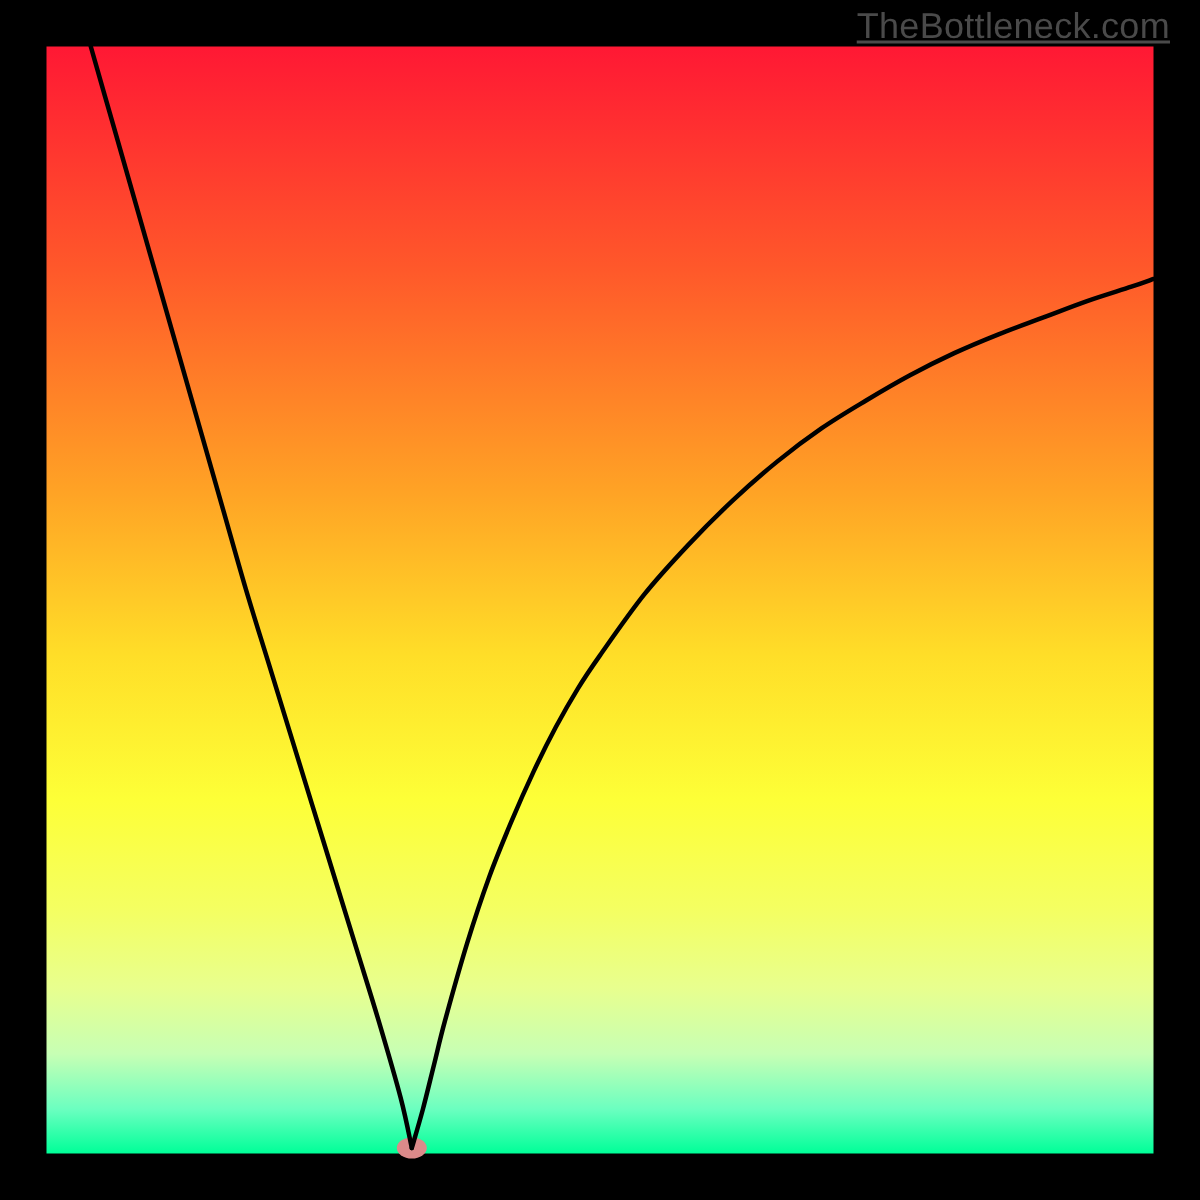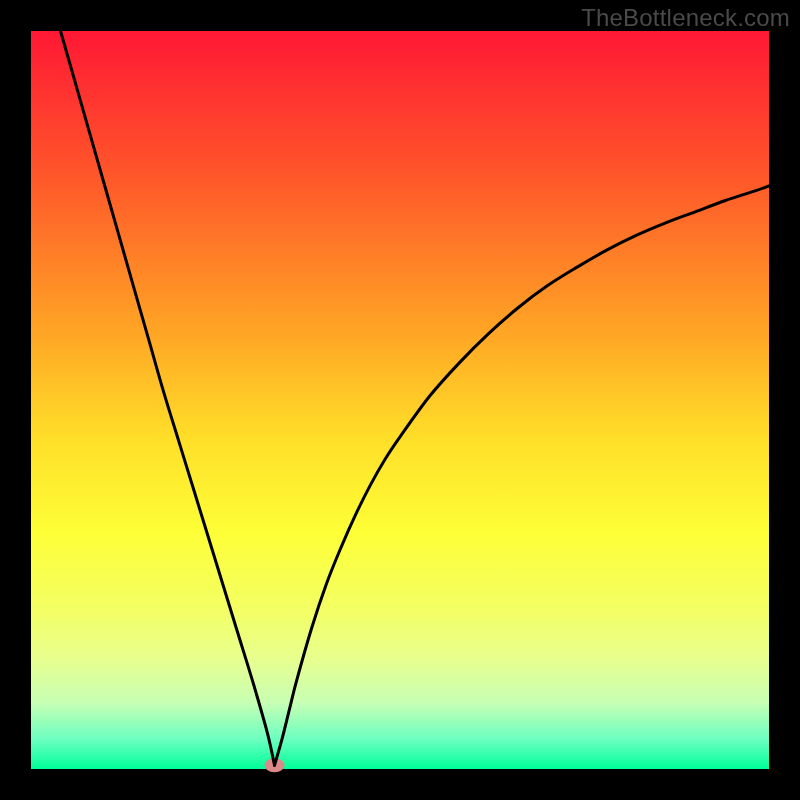--- a/index.html
+++ b/index.html
@@ -13,26 +13,27 @@
   }
   .frame {
     position: relative;
     width: 800px;
     height: 800px;
     background: #000;
   }
   .watermark {
     position: absolute;
     top: 4px;
-    right: 10px;
+    right: 20px;
     color: #4a4a4a;
     font-size: 24px;
     font-weight: 500;
     letter-spacing: 0.2px;
     user-select: none;
+    text-decoration: underline;
   }
   svg.plot {
     position: absolute;
     left: 0;
     top: 0;
     width: 800px;
     height: 800px;
     display: block;
   }
 </style>

